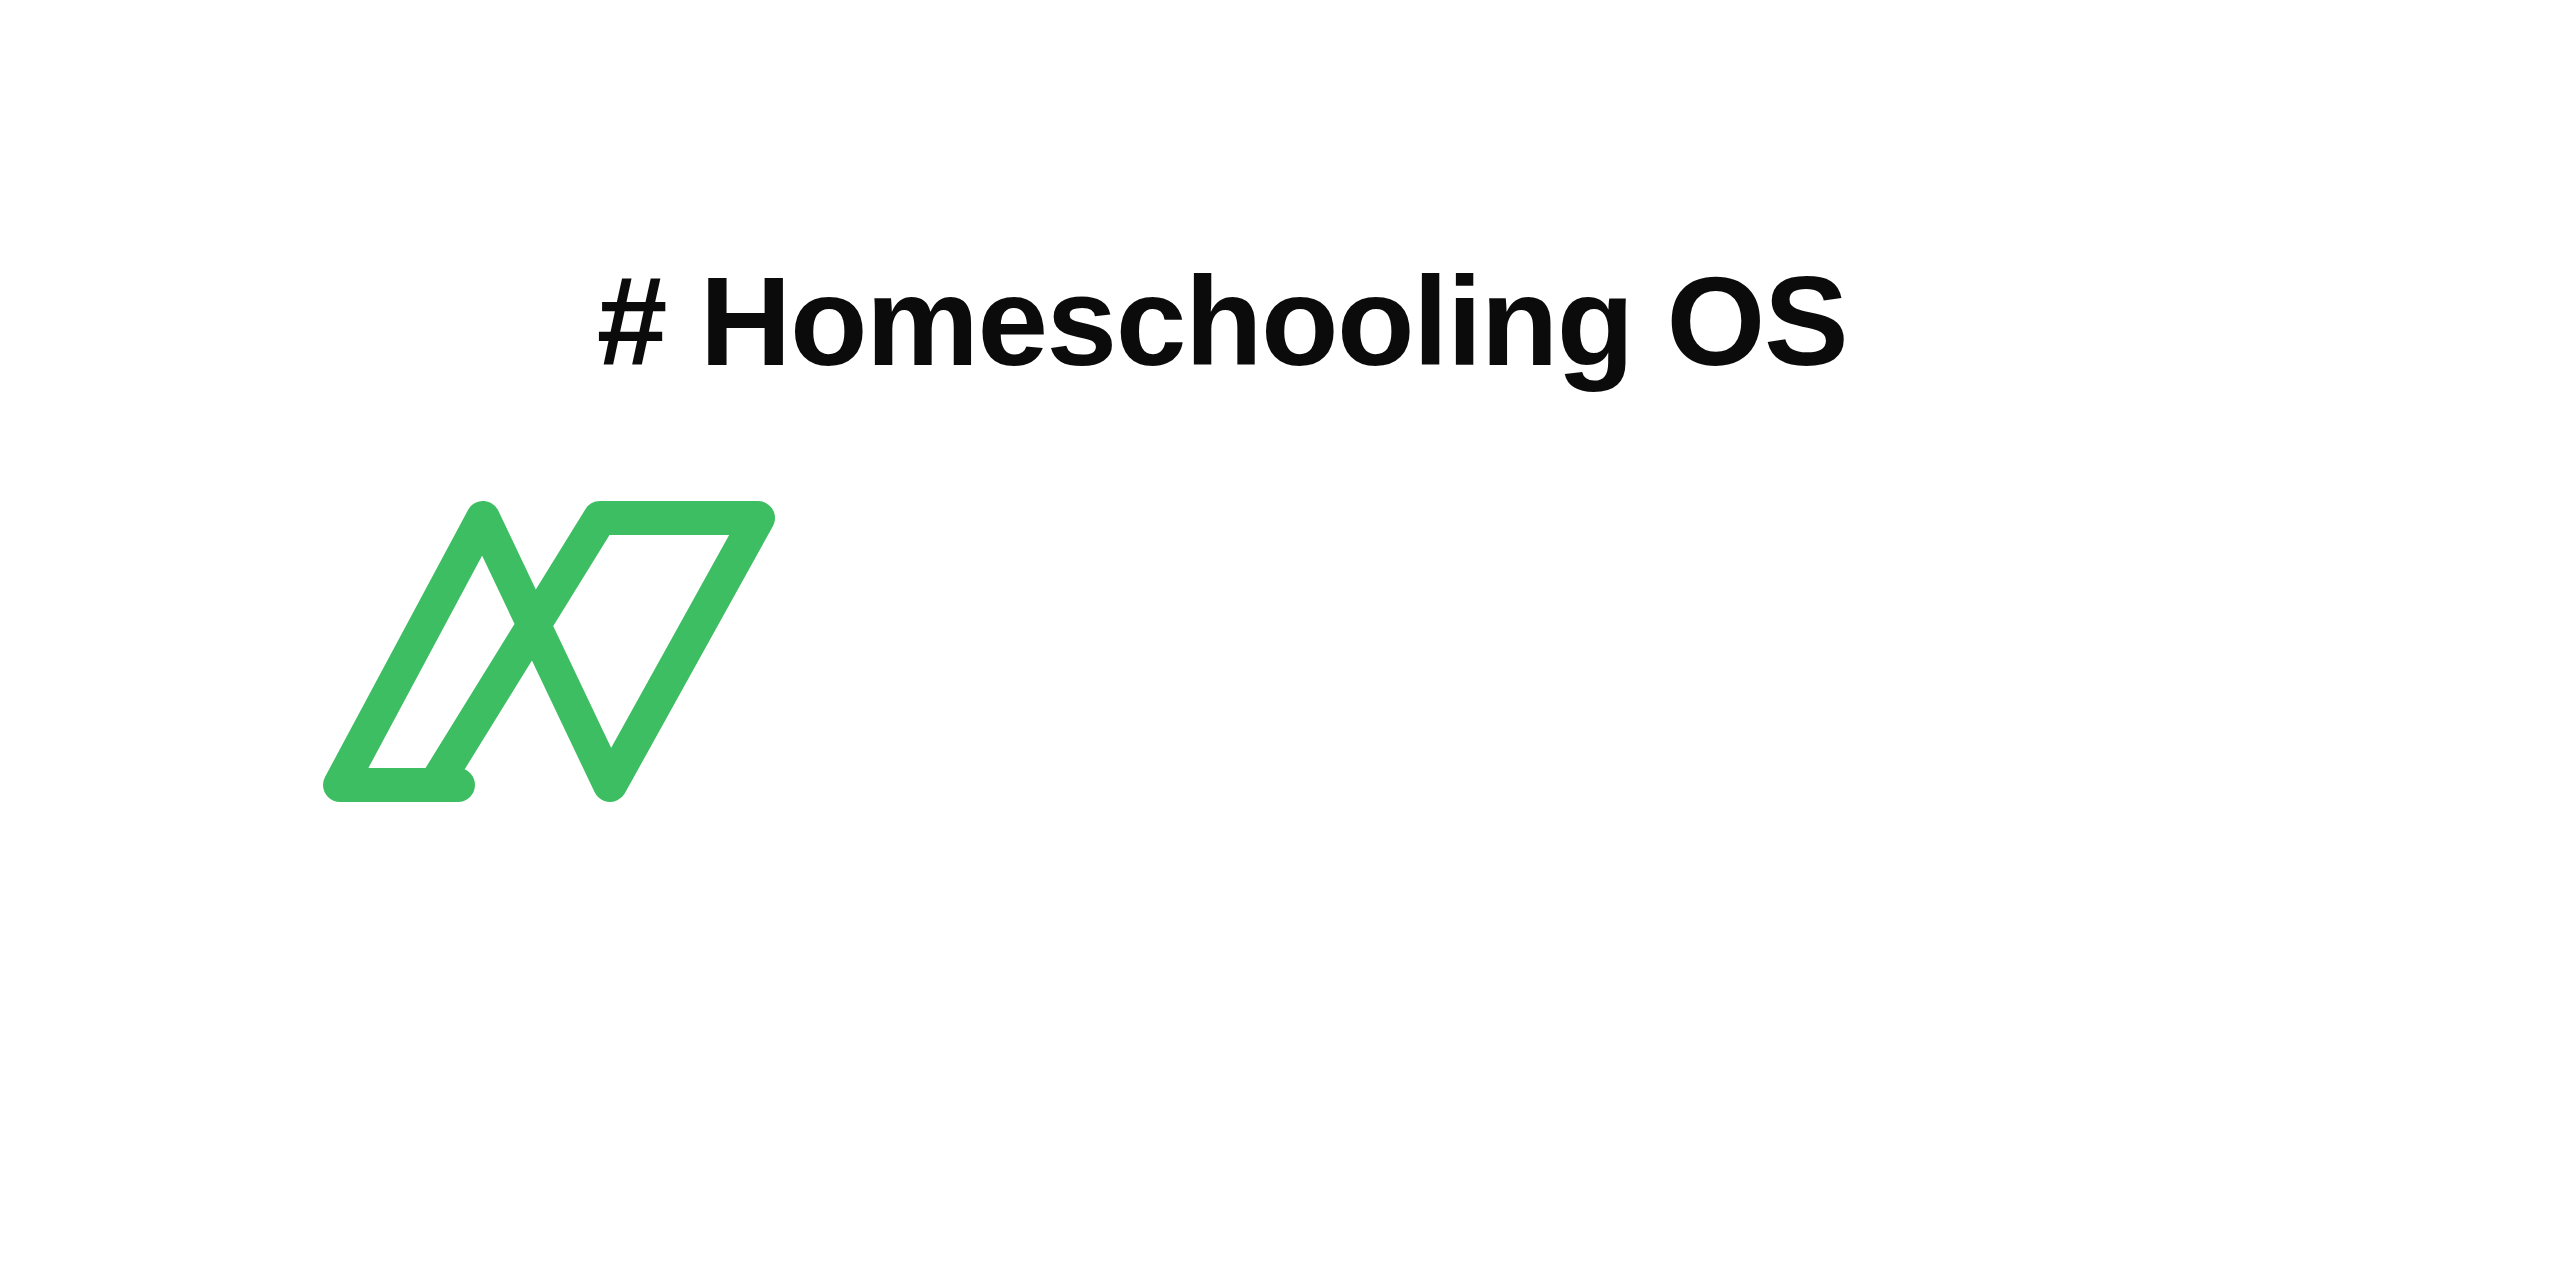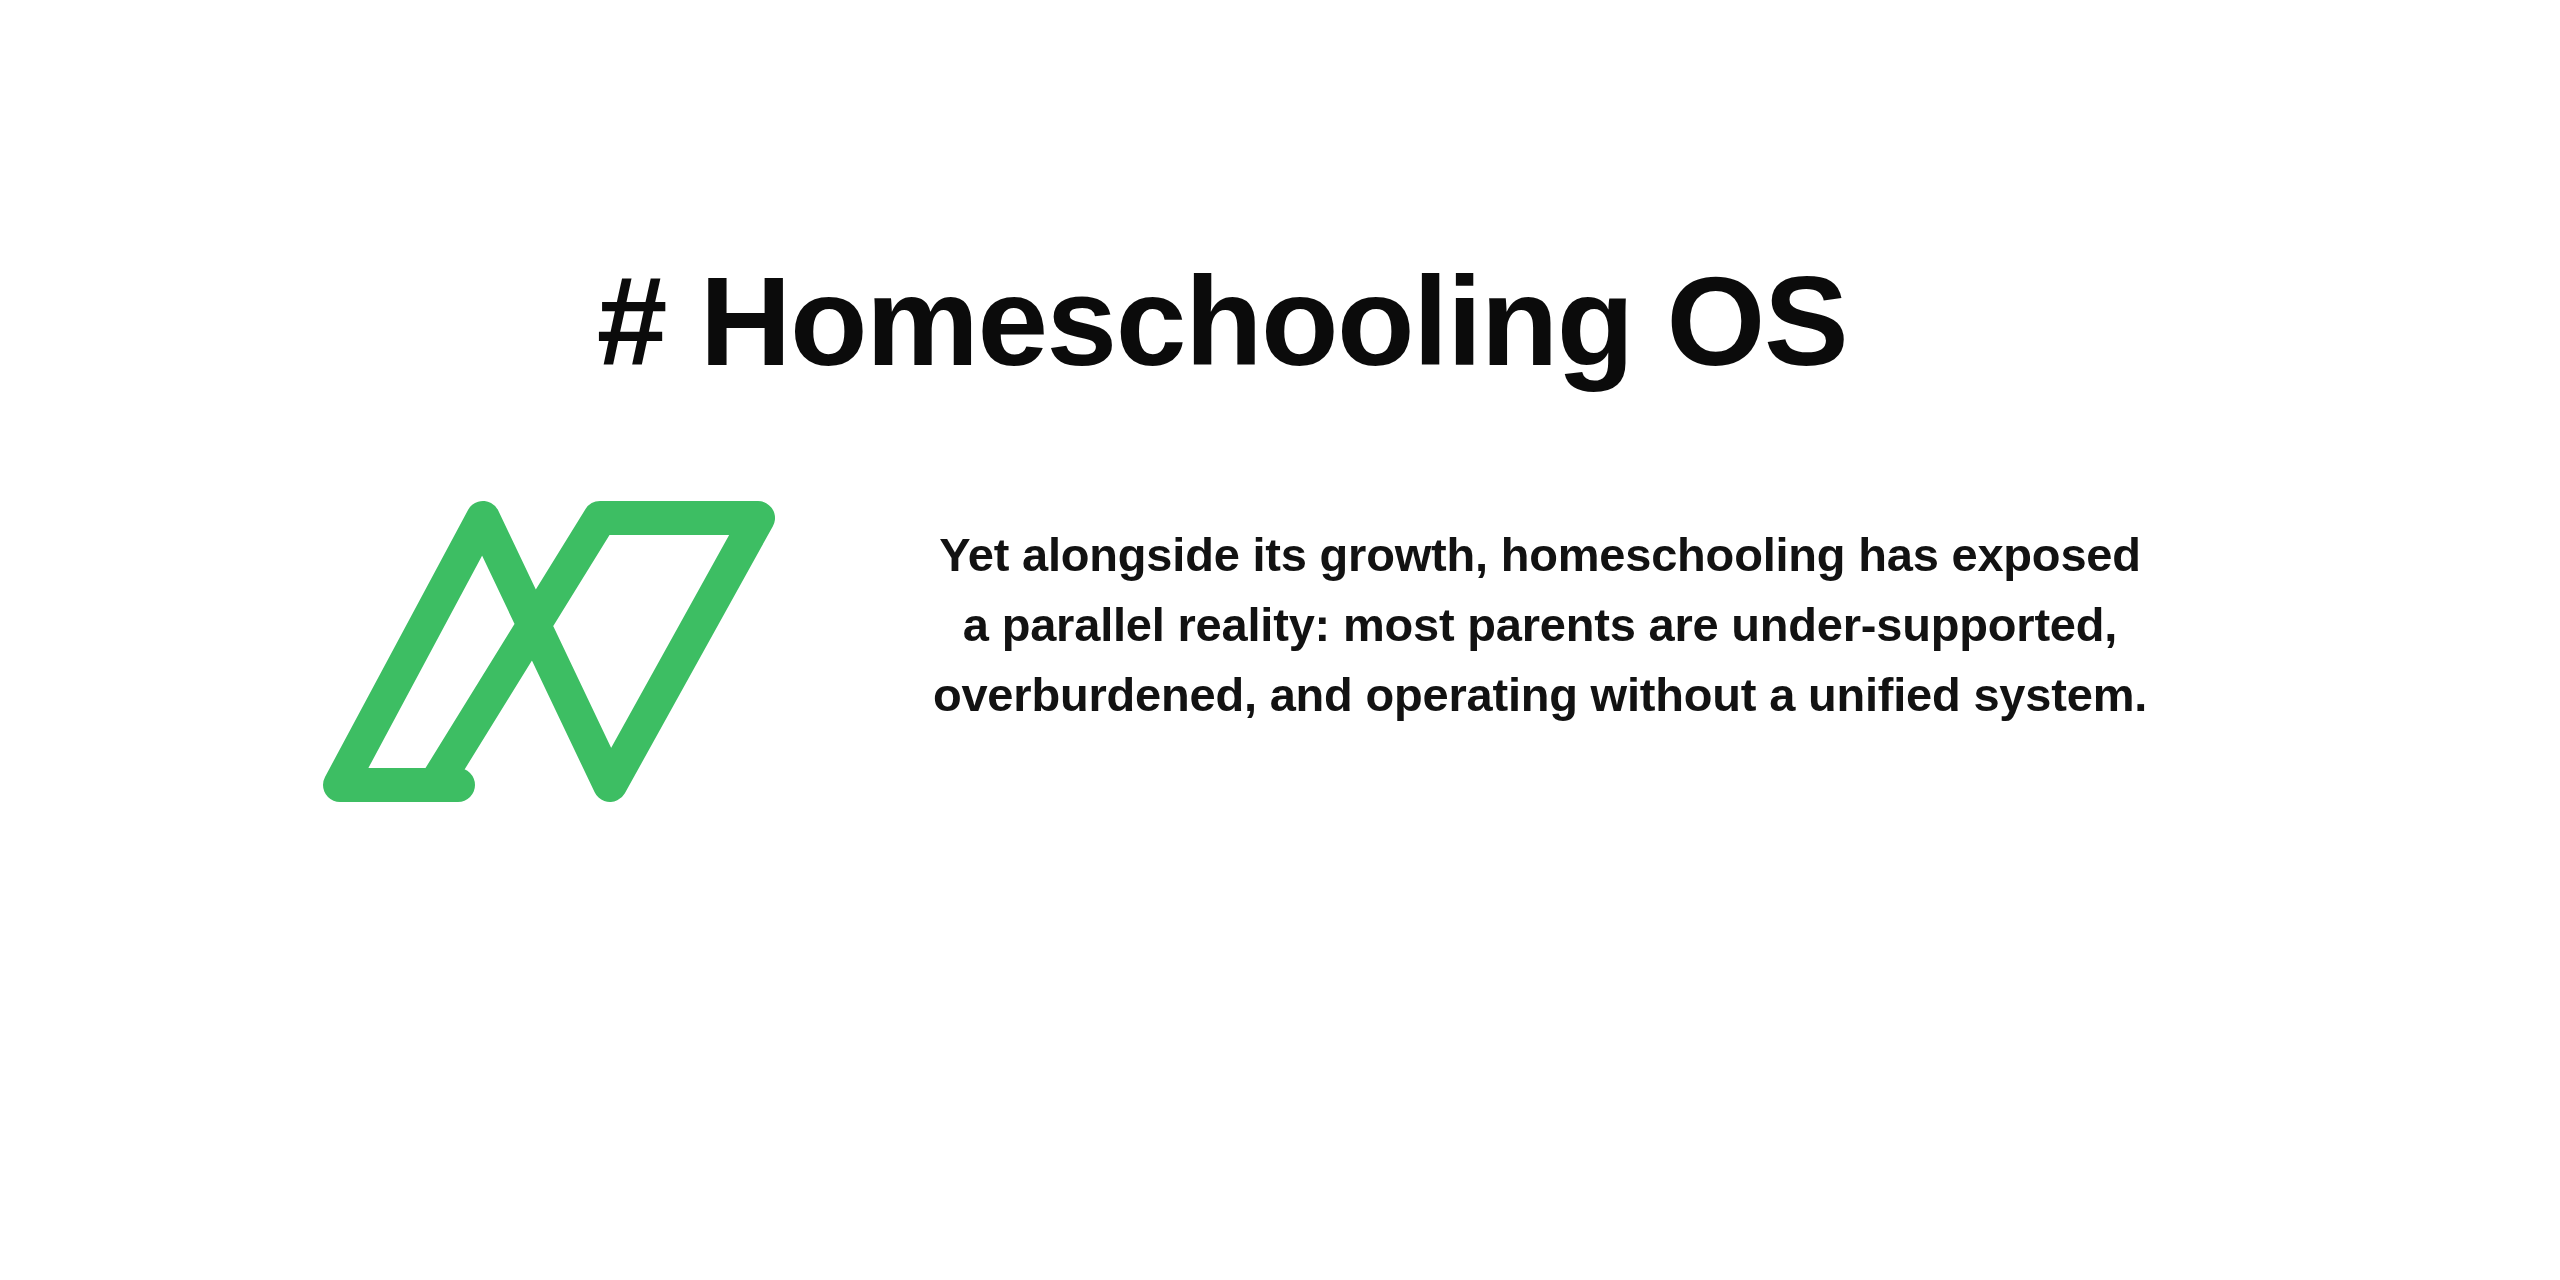--- a/index.html
+++ b/index.html
@@ -92,17 +92,14 @@
       <path d="M 140 305
                L 22 305
                L 165 38
                L 292 305
                L 440 38
                L 282 38
                L 117 305" fill="none" stroke="#3dbe63" stroke-width="34" stroke-linecap="round" stroke-linejoin="round"></path>
     </svg>
   </div>
 
-  <div class="body-block">
-    <p class="body-text">Yet alongside its growth, homeschooling has exposed a parallel reality: most parents are under-supported, overburdened, and operating without a unified system.</p>
-  </div>
 
 </div>
 
 </body></html>

